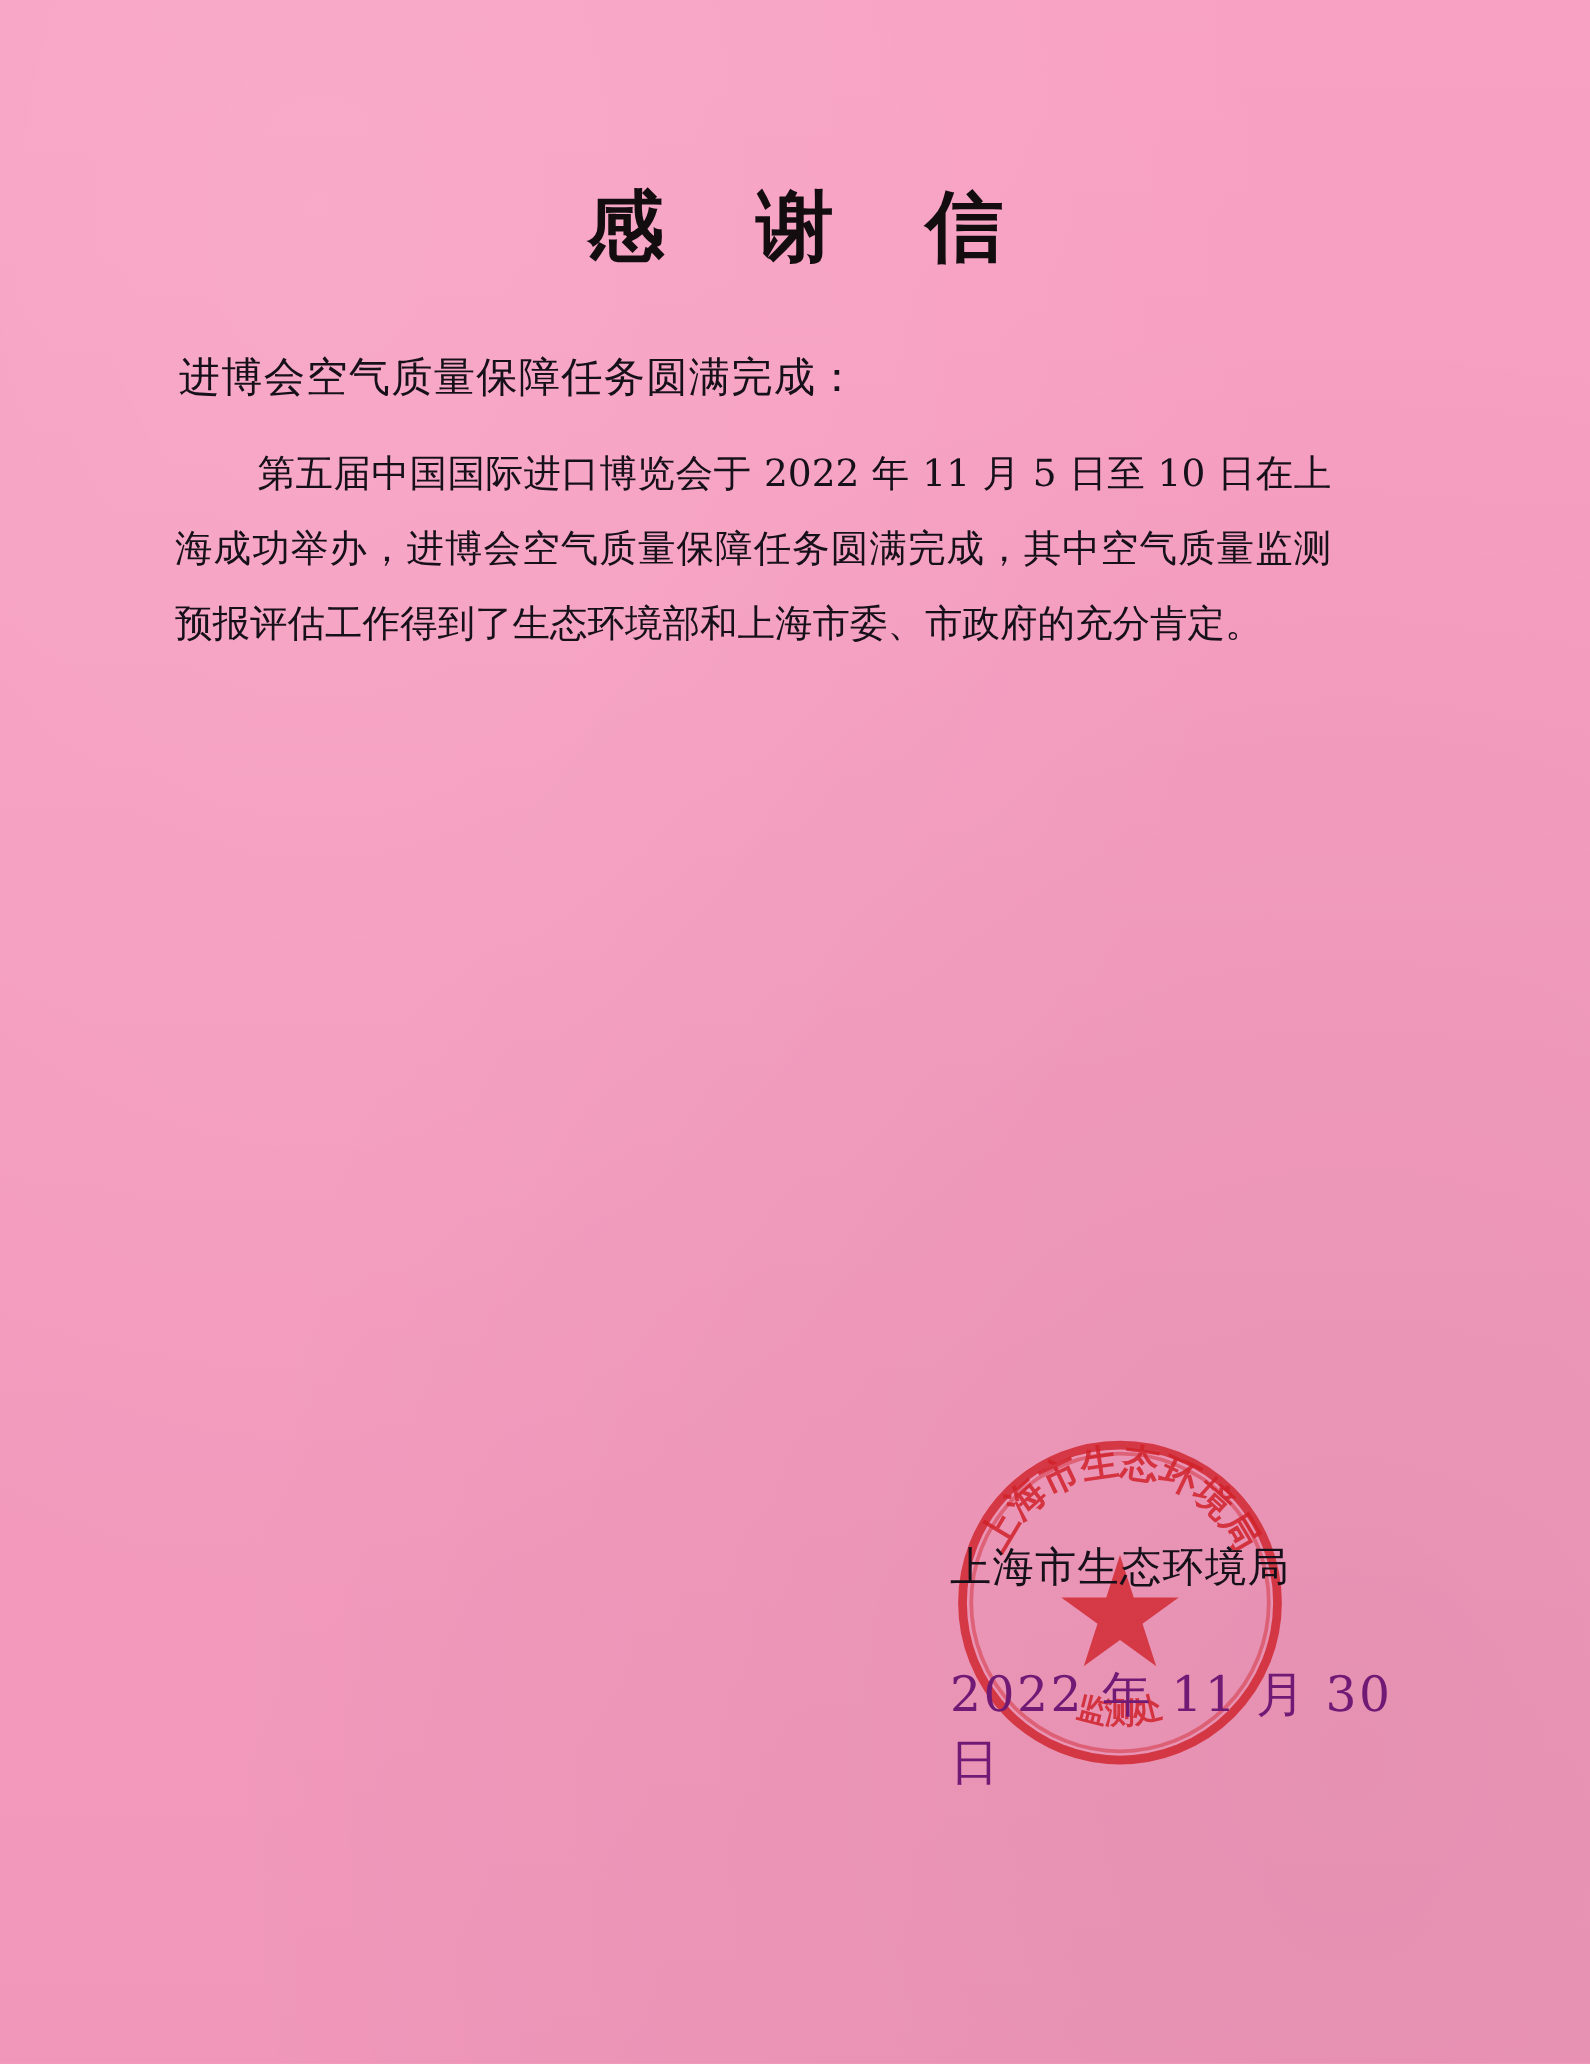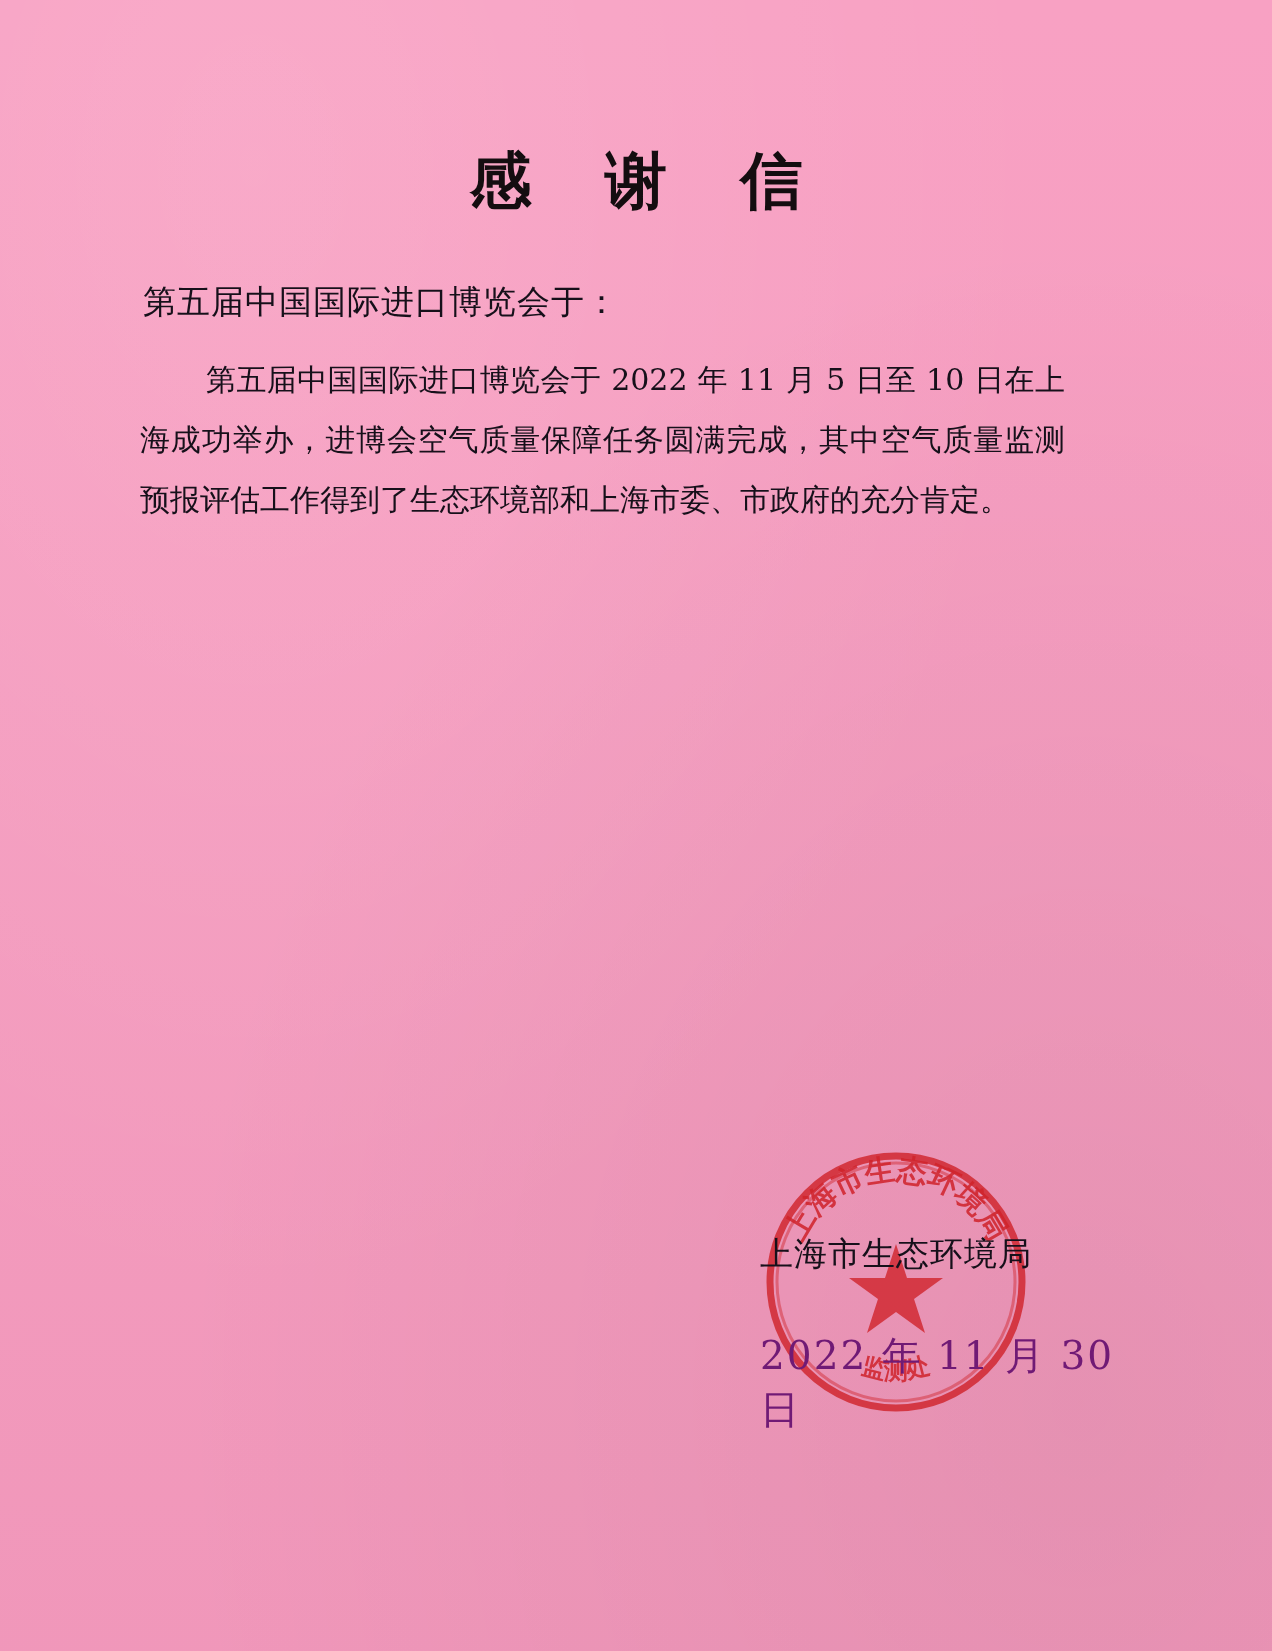--- a/index.html
+++ b/index.html
@@ -121,21 +121,21 @@
 </style>
 </head>
 <body>
 
 <div class="paper-texture"></div>
 
 <div class="doc">
 
   <div class="title">感 谢 信</div>
 
-  <div class="salutation">第五届中国国际进口博览会于：</div>
+  <div class="salutation">进博会空气质量保障任务圆满完成：</div>
 
   <div class="body-text">
     <p>第五届中国国际进口博览会于 2022 年 11 月 5 日至 10 日在上海成功举办，进博会空气质量保障任务圆满完成，其中空气质量监测预报评估工作得到了生态环境部和上海市委、市政府的充分肯定。</p>
   </div>
 
   <div class="seal">
     <svg viewBox="0 0 268 268" width="268" height="268" aria-hidden="true">
       <circle class="seal-ring" cx="134" cy="134" r="126"></circle>
       <circle class="seal-ring" cx="134" cy="134" r="119" style="stroke-width:3; opacity:0.45;"></circle>
       <polygon class="seal-star" points="134,96 145,130 181,130 152,151 163,185 134,164 105,185 116,151 87,130 123,130"></polygon>

